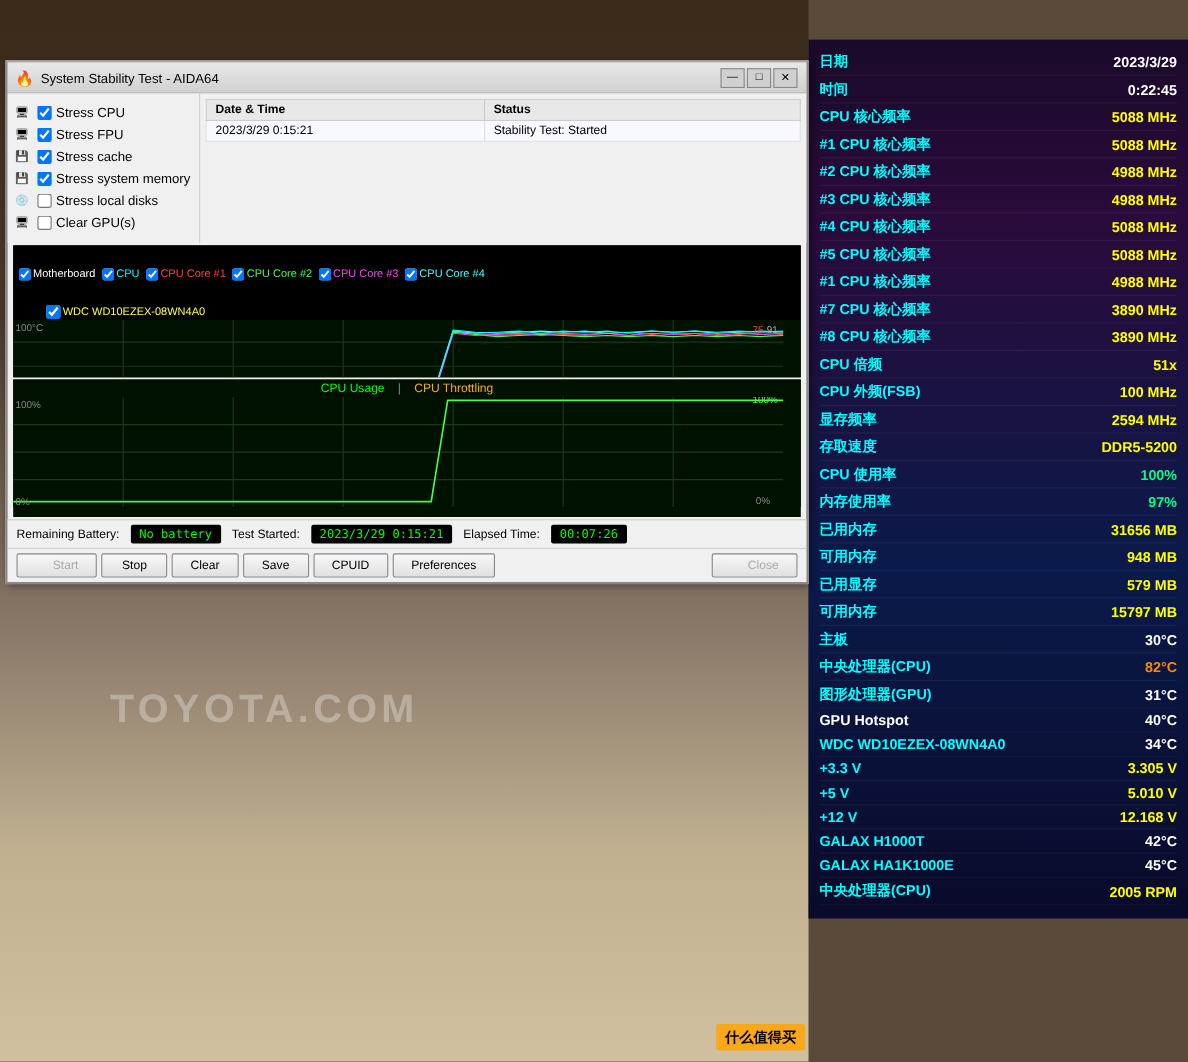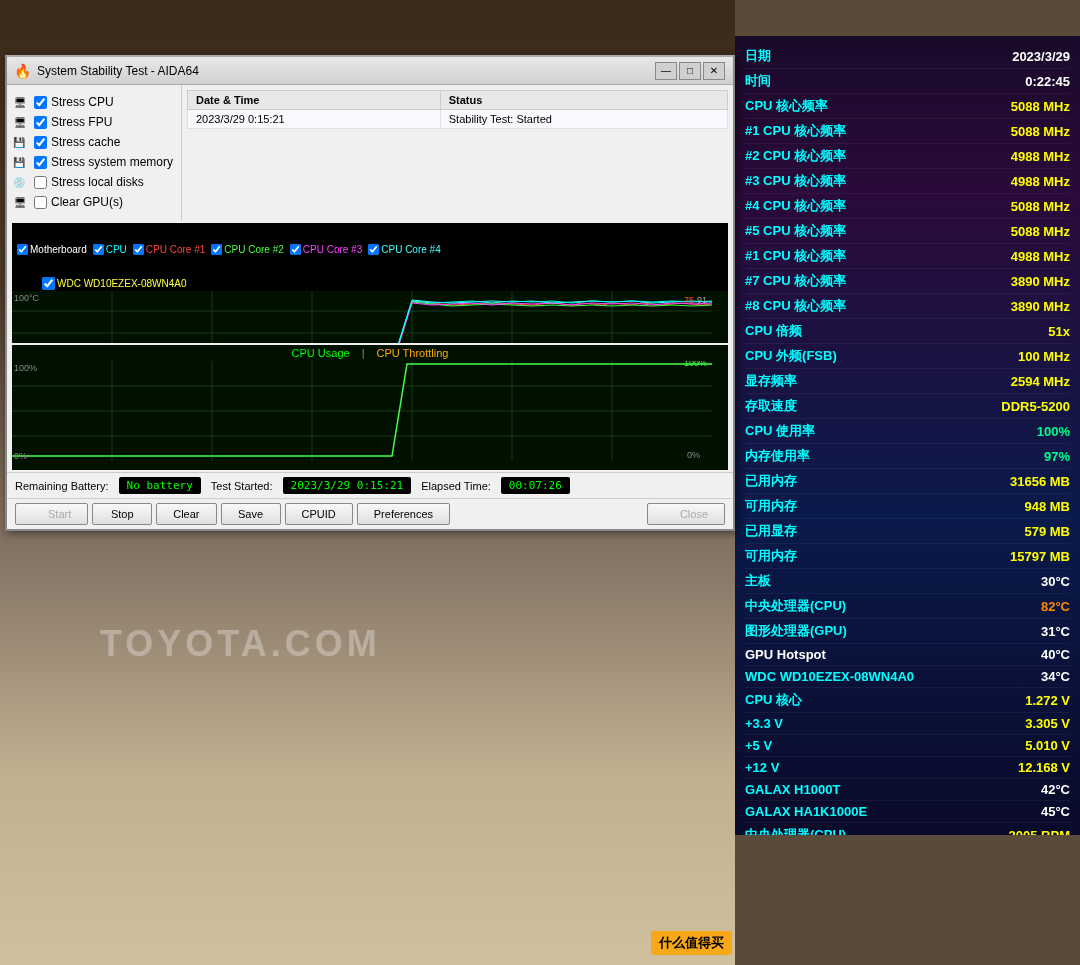--- a/index.html
+++ b/index.html
@@ -626,24 +626,20 @@
     </div>
     <div class="info-row">
       <span class="info-label" style="color: rgb(255, 255, 255);">GPU Hotspot</span>
       <span class="info-value" style="color: rgb(255, 255, 255);">40°C</span>
     </div>
     <div class="info-row">
       <span class="info-label" style="color: rgb(0, 255, 255);">WDC WD10EZEX-08WN4A0</span>
       <span class="info-value" style="color: rgb(255, 255, 255);">34°C</span>
     </div>
     <div class="info-row">
-      <span class="info-label" style="color: rgb(0, 255, 255);">CPU 核心</span>
-      <span class="info-value" style="color: rgb(255, 255, 0);">1.272 V</span>
-    </div>
-    <div class="info-row">
       <span class="info-label" style="color: rgb(0, 255, 255);">+3.3 V</span>
       <span class="info-value" style="color: rgb(255, 255, 0);">3.305 V</span>
     </div>
     <div class="info-row">
       <span class="info-label" style="color: rgb(0, 255, 255);">+5 V</span>
       <span class="info-value" style="color: rgb(255, 255, 0);">5.010 V</span>
     </div>
     <div class="info-row">
       <span class="info-label" style="color: rgb(0, 255, 255);">+12 V</span>
       <span class="info-value" style="color: rgb(255, 255, 0);">12.168 V</span>

